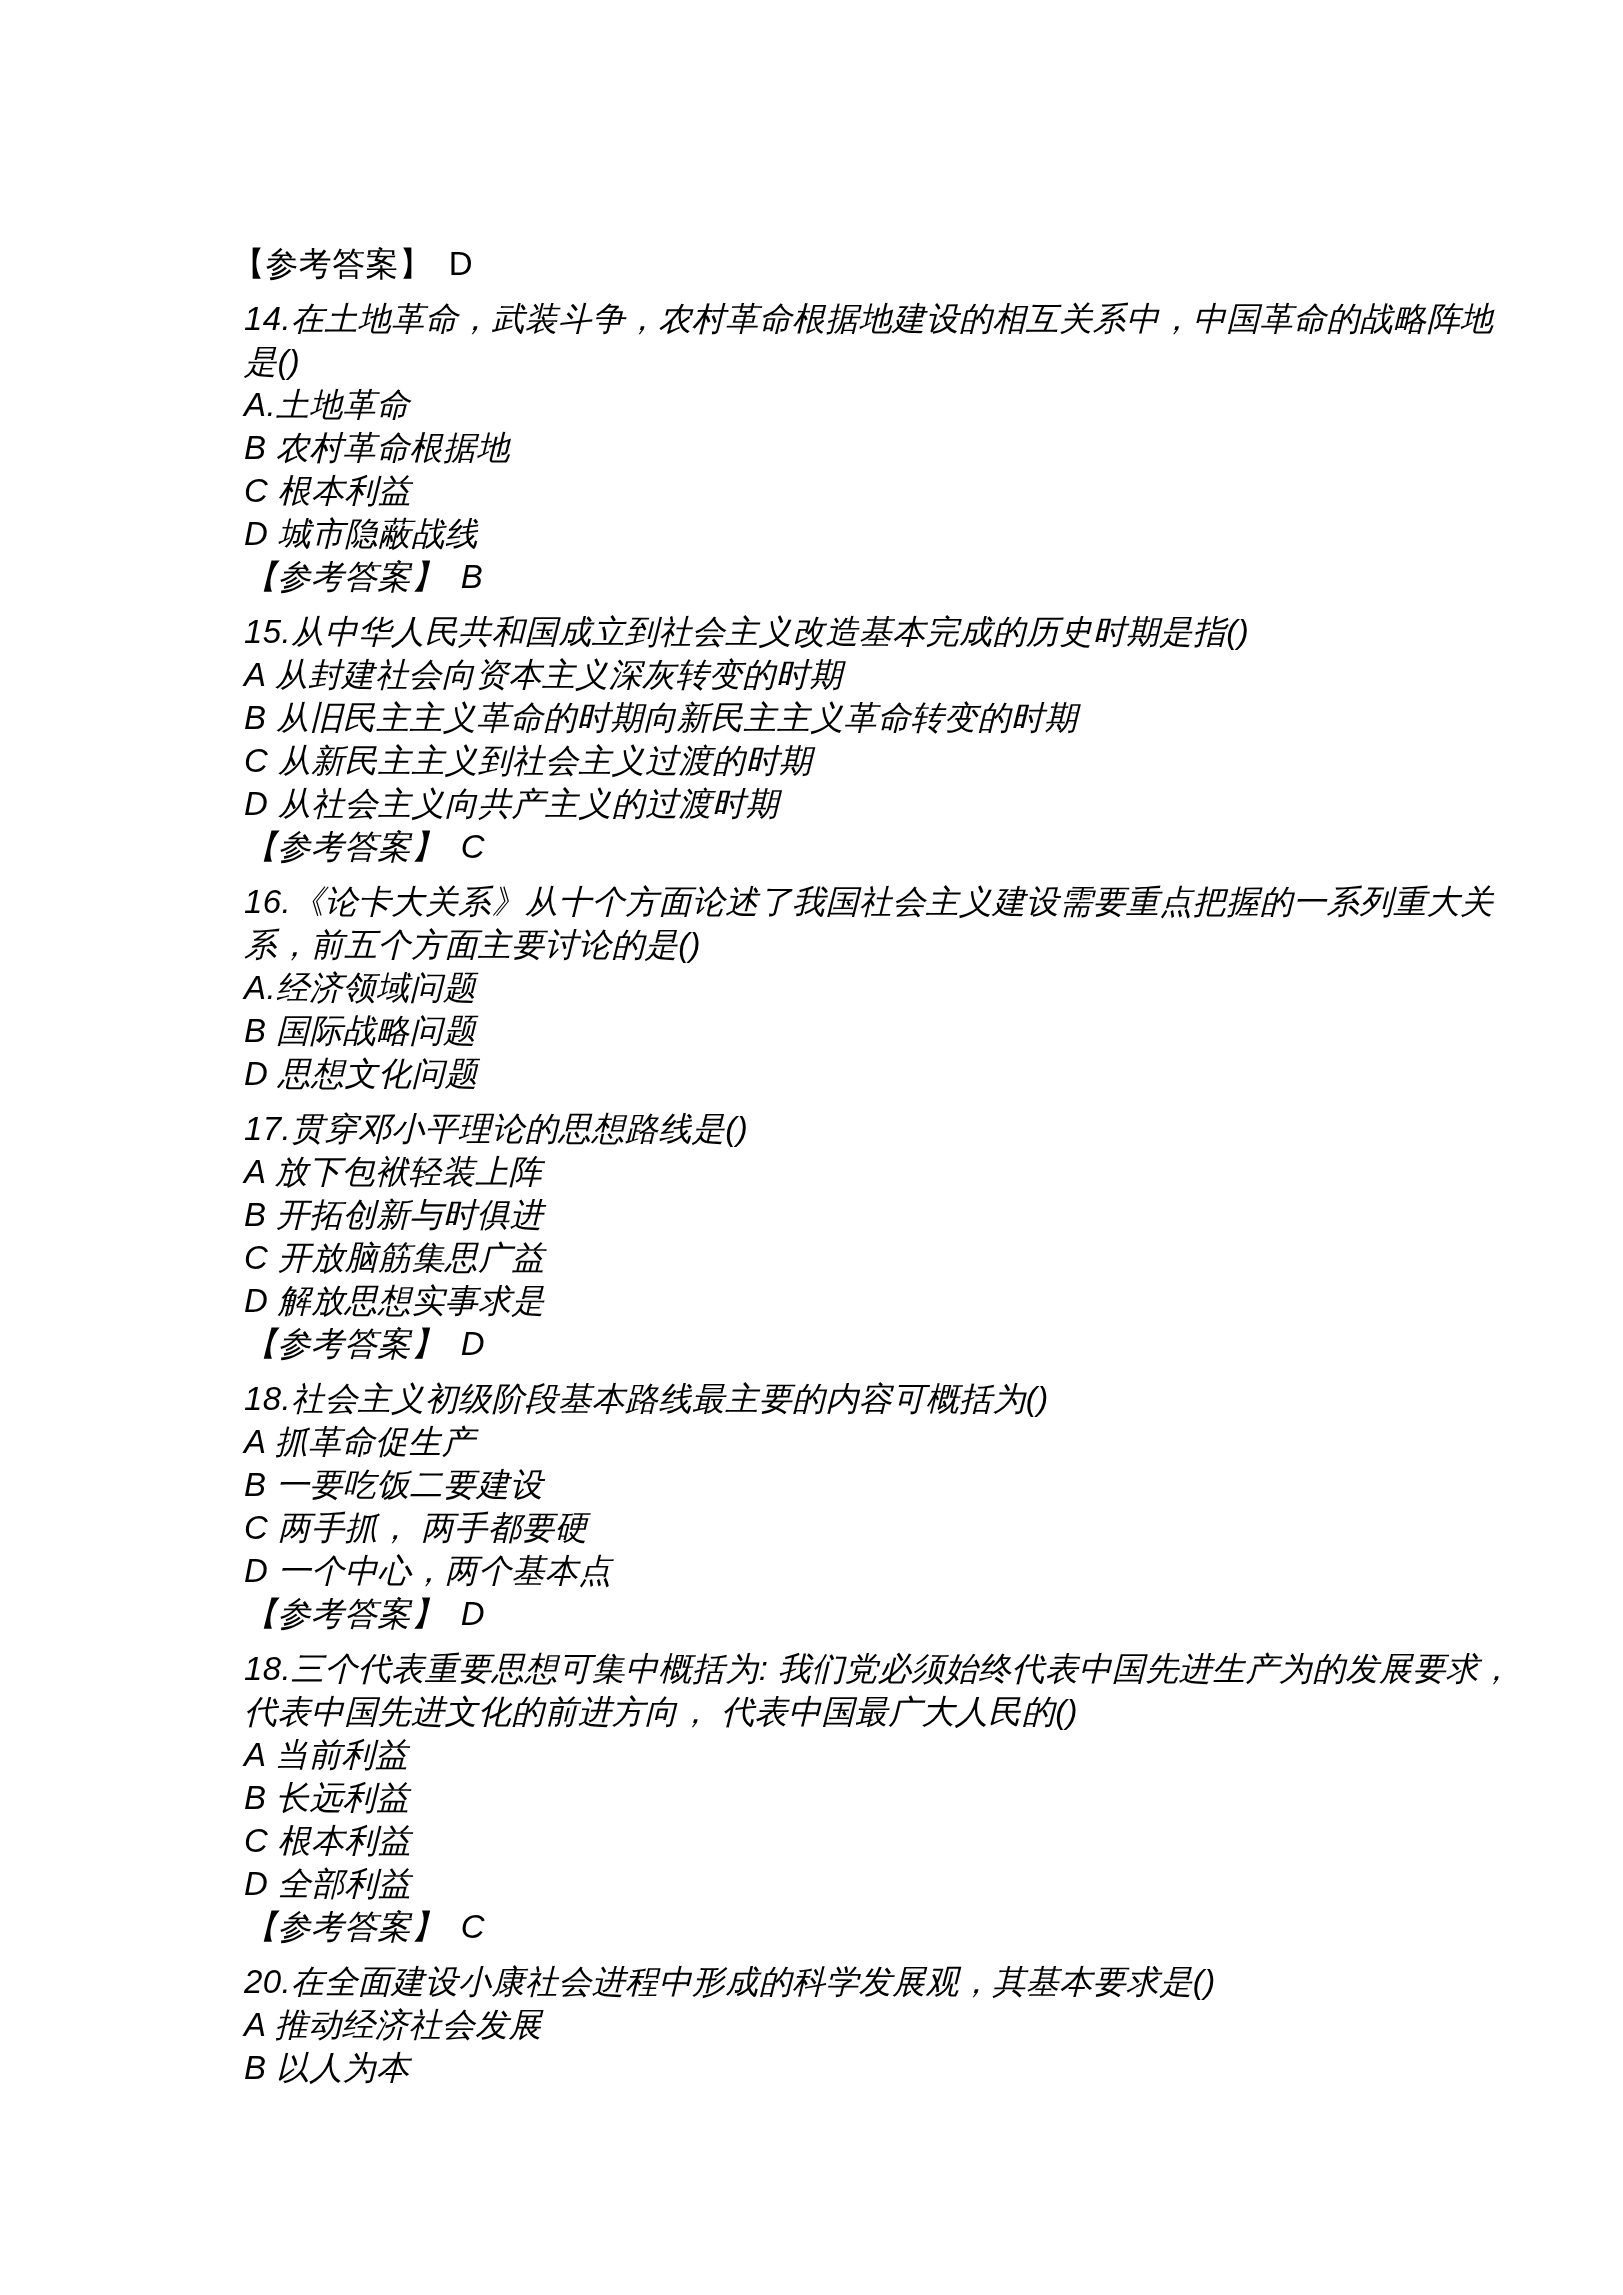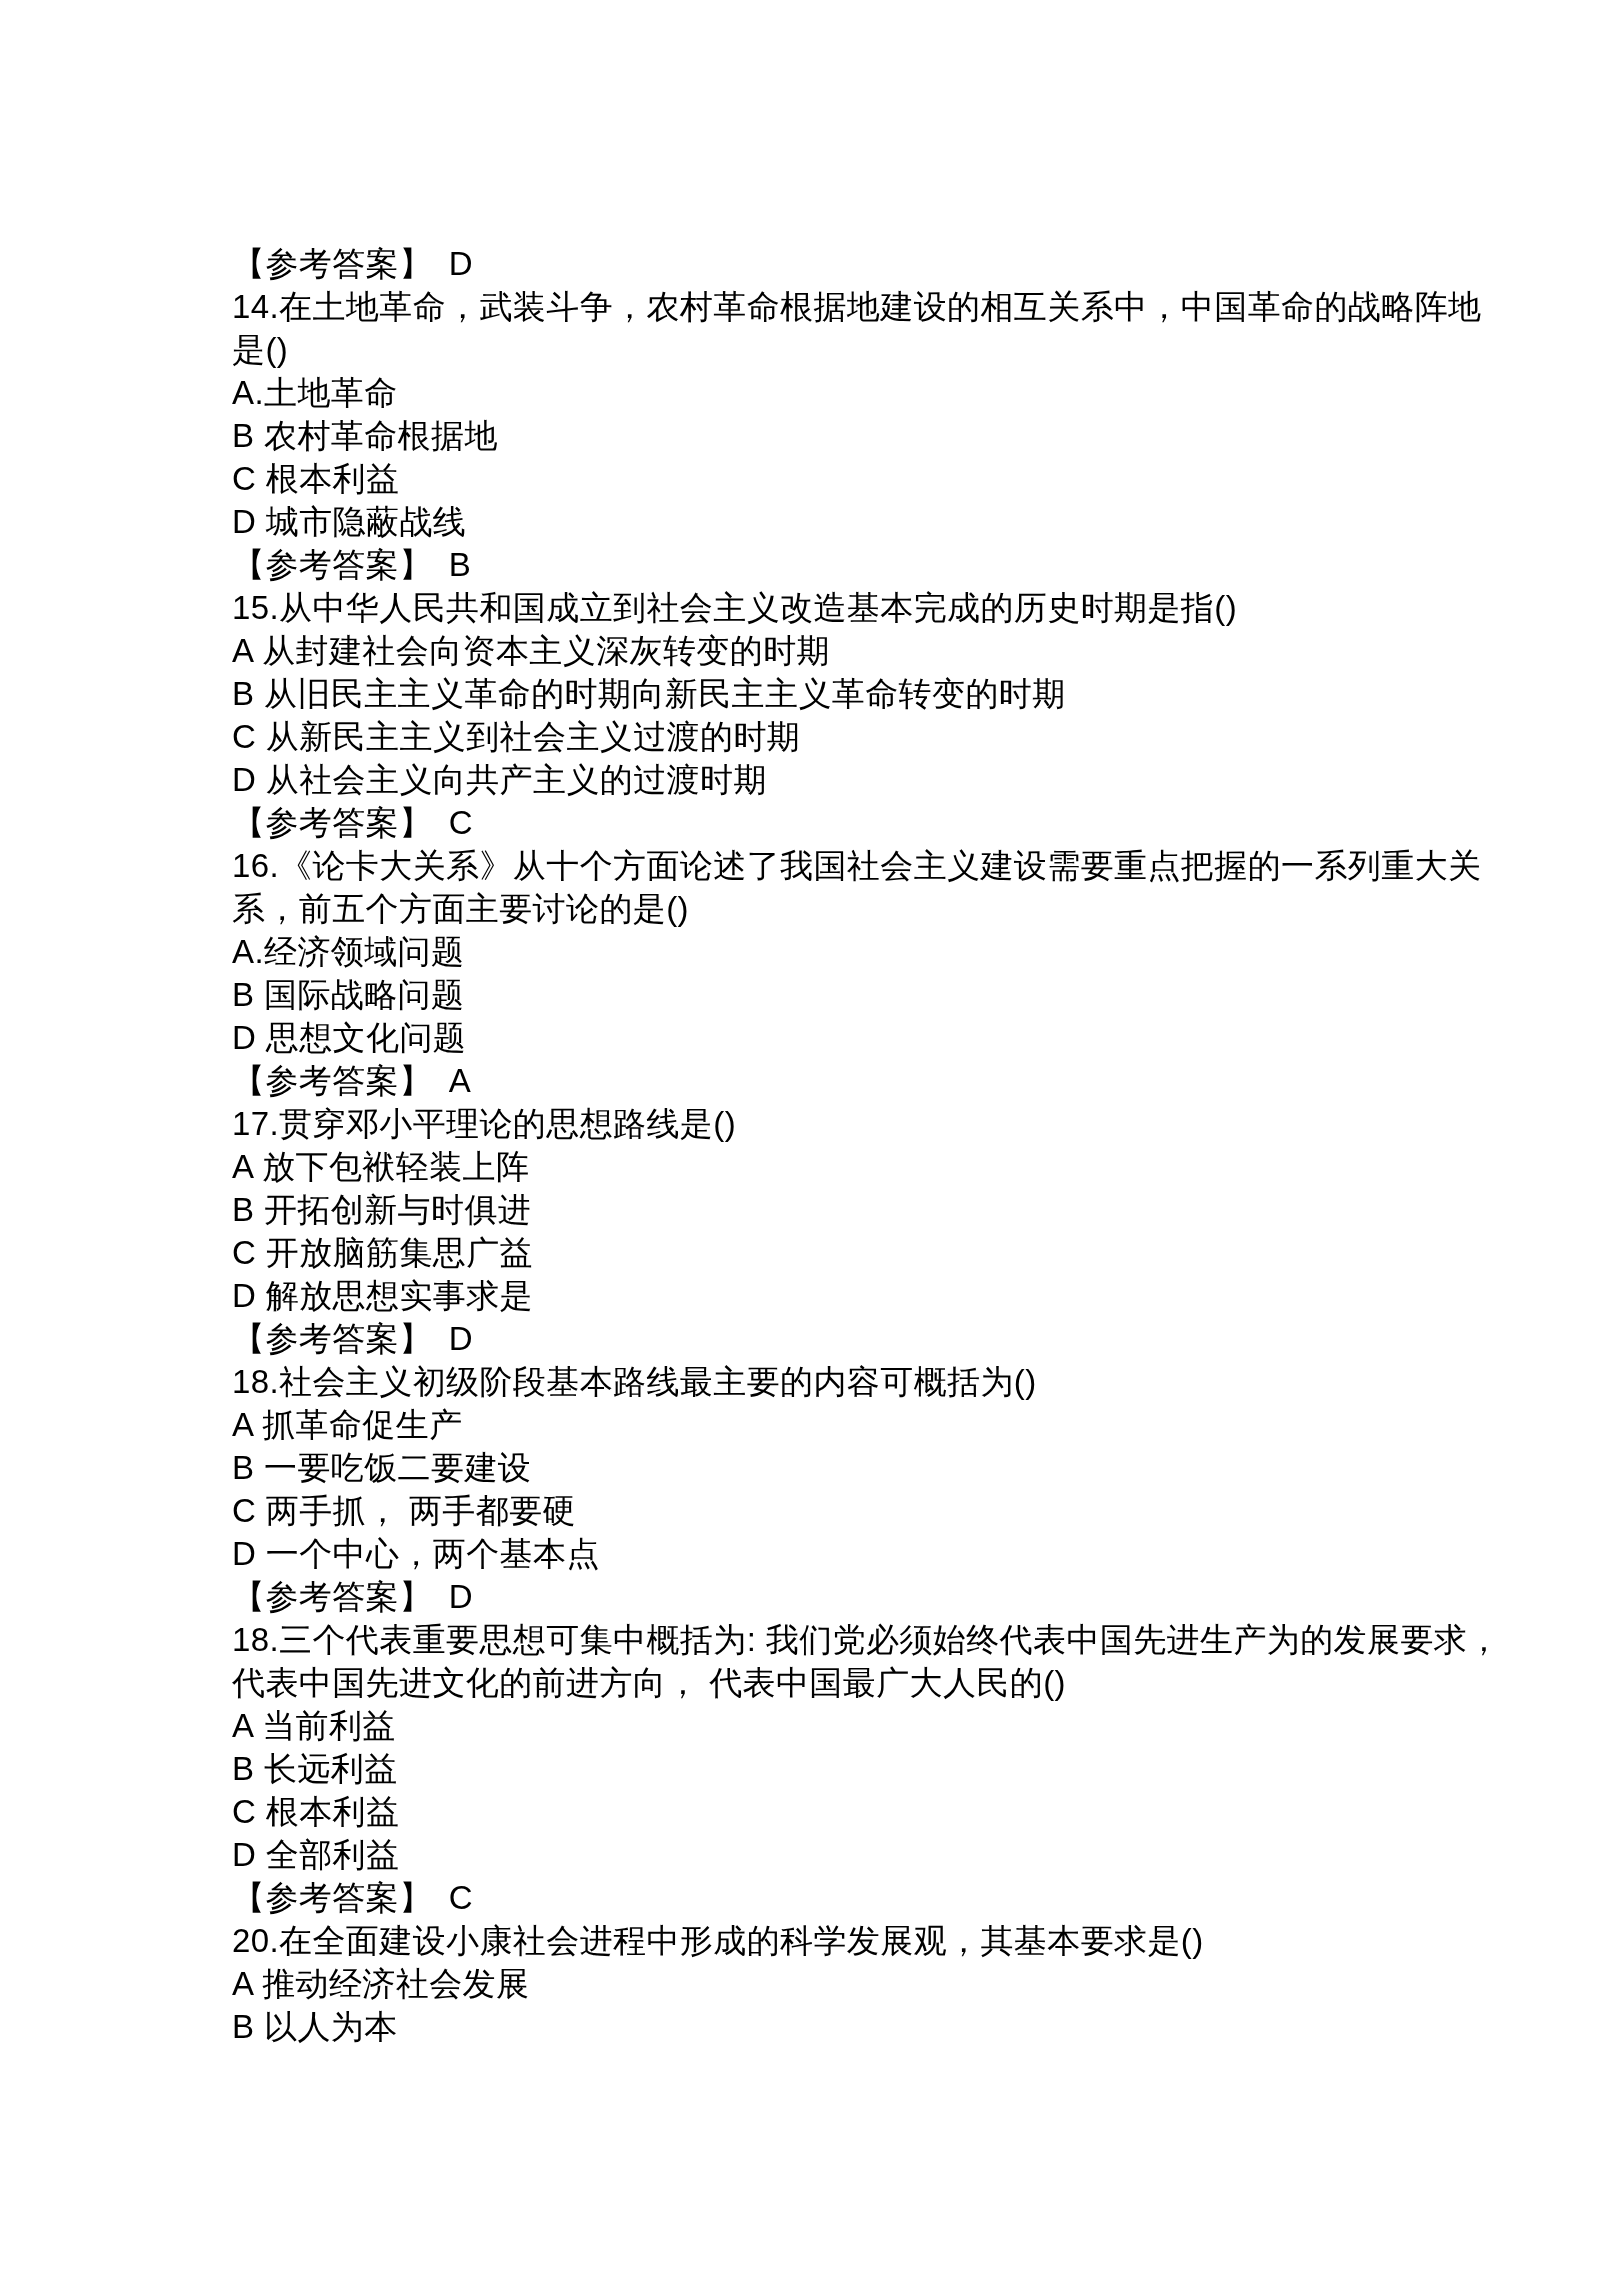--- a/index.html
+++ b/index.html
@@ -24,22 +24,23 @@
     font-size: 33px;
     line-height: 43px;
     height: 43px;
     white-space: pre;
     letter-spacing: 0.4px;
   }
   .answer-line .ans-val {
     margin-left: 16.4px;
   }
   .question-block {
-    margin: 0;
+    margin: 12px;
     padding: 0;
+    font-style: italic;
   }
 </style>
 </head>
 <body>
 
 <div class="doc-content">
 
   <div class="line answer-line"><span>【参考答案】</span><span class="ans-val">D</span></div>
 
   <div class="question-block">
@@ -60,21 +61,20 @@
     <div class="line">D 从社会主义向共产主义的过渡时期</div>
     <div class="line answer-line"><span>【参考答案】</span><span class="ans-val">C</span></div>
   </div>
 
   <div class="question-block">
     <div class="line">16.《论卡大关系》从十个方面论述了我国社会主义建设需要重点把握的一系列重大关</div>
     <div class="line">系，前五个方面主要讨论的是()</div>
     <div class="line">A.经济领域问题</div>
     <div class="line">B 国际战略问题</div>
     <div class="line">D 思想文化问题</div>
-    <div class="line answer-line"><span>【参考答案】</span><span class="ans-val">A</span></div>
   </div>
 
   <div class="question-block">
     <div class="line">17.贯穿邓小平理论的思想路线是()</div>
     <div class="line">A 放下包袱轻装上阵</div>
     <div class="line">B 开拓创新与时俱进</div>
     <div class="line">C 开放脑筋集思广益</div>
     <div class="line">D 解放思想实事求是</div>
     <div class="line answer-line"><span>【参考答案】</span><span class="ans-val">D</span></div>
   </div>

